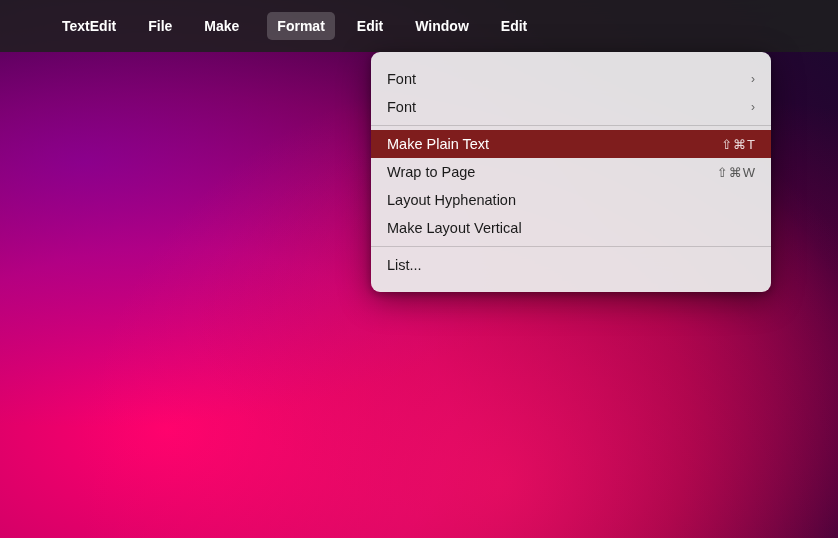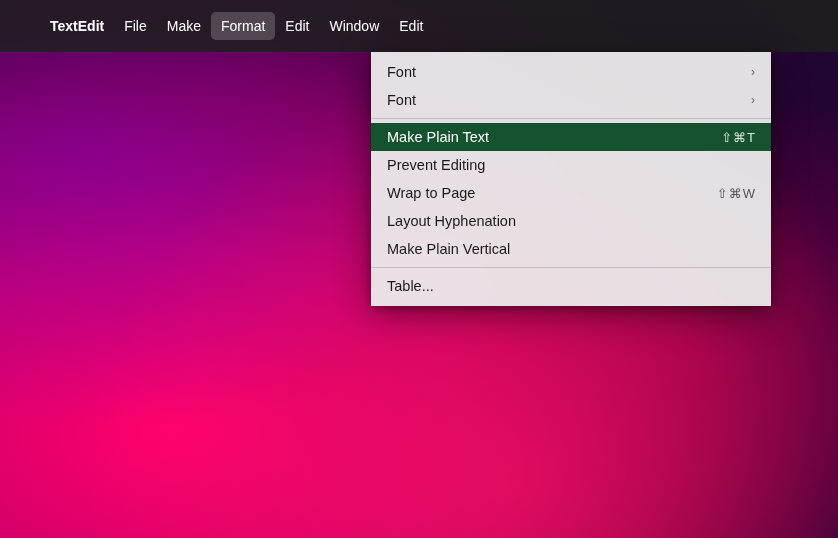--- a/index.html
+++ b/index.html
@@ -34,42 +34,43 @@
     .menubar {
       position: relative;
       z-index: 100;
       display: flex;
       align-items: center;
       height: 52px;
       background: rgba(30, 30, 30, 0.85);
       backdrop-filter: blur(20px);
       -webkit-backdrop-filter: blur(20px);
       padding: 0 8px;
-      gap: 0;
+      gap: 12px;
     }
 
     .menubar-item {
       padding: 4px 10px;
       font-size: 14px;
-      font-weight: 400;
+      font-weight: 700;
       color: #ffffff;
       border-radius: 5px;
       cursor: pointer;
       white-space: nowrap;
       height: 28px;
       display: flex;
       align-items: center;
     }
 
     .menubar-item.bold {
       font-weight: 700;
     }
 
     .menubar-item.active {
       background: rgba(255, 255, 255, 0.2);
+      margin-left: 6px;
     }
 
     .apple-logo {
       width: 20px;
       height: 20px;
       margin: 0 6px;
       display: flex;
       align-items: center;
       justify-content: center;
     }
@@ -79,41 +80,41 @@
       position: absolute;
       top: 52px;
       left: 371px;
       z-index: 200;
     }
 
     .dropdown-menu {
       background: rgba(235, 235, 235, 0.95);
       backdrop-filter: blur(20px);
       -webkit-backdrop-filter: blur(20px);
-      border-radius: 0;
+      border-radius: 9px;
       box-shadow: 0 8px 32px rgba(0,0,0,0.45), 0 2px 8px rgba(0,0,0,0.3);
-      padding: 6px 0;
+      padding: 13px 0;
       width: 400px;
       overflow: hidden;
     }
 
     .menu-item {
       display: flex;
       align-items: center;
       justify-content: space-between;
       padding: 0 16px;
       height: 28px;
       font-size: 14.5px;
       color: #1a1a1a;
       cursor: pointer;
       position: relative;
     }
 
     .menu-item.highlighted {
-      background: #14532d;
+      background: #7f1d1d;
       color: #ffffff;
     }
 
     .menu-item-label {
       font-size: 14.5px;
     }
 
     .menu-item-shortcut {
       font-size: 14px;
       color: #555;
@@ -178,42 +179,39 @@
 
     <div class="menu-item highlighted">
       <span class="menu-item-label">Make Plain Text</span>
       <span class="menu-item-shortcut">
         <span class="shortcut-symbol">⇧</span>
         <span class="shortcut-symbol">⌘</span>
         <span class="shortcut-symbol">T</span>
       </span>
     </div>
 
-    <div class="menu-item">
-      <span class="menu-item-label">Prevent Editing</span>
-    </div>
 
     <div class="menu-item">
       <span class="menu-item-label">Wrap to Page</span>
       <span class="menu-item-shortcut">
         <span class="shortcut-symbol">⇧</span>
         <span class="shortcut-symbol">⌘</span>
         <span class="shortcut-symbol">W</span>
       </span>
     </div>
 
     <div class="menu-item">
       <span class="menu-item-label">Layout Hyphenation</span>
     </div>
 
     <div class="menu-item">
-      <span class="menu-item-label">Make Plain Vertical</span>
+      <span class="menu-item-label">Make Layout Vertical</span>
     </div>
 
     <div class="menu-separator"></div>
 
 
     <div class="menu-item">
-      <span class="menu-item-label">Table...</span>
+      <span class="menu-item-label">List...</span>
     </div>
 
   </div>
 </div>
 
 </body></html>

